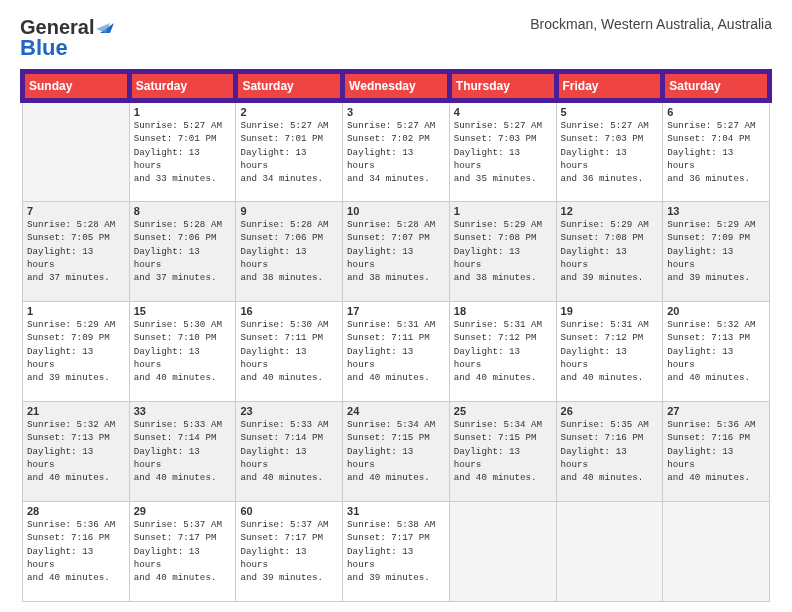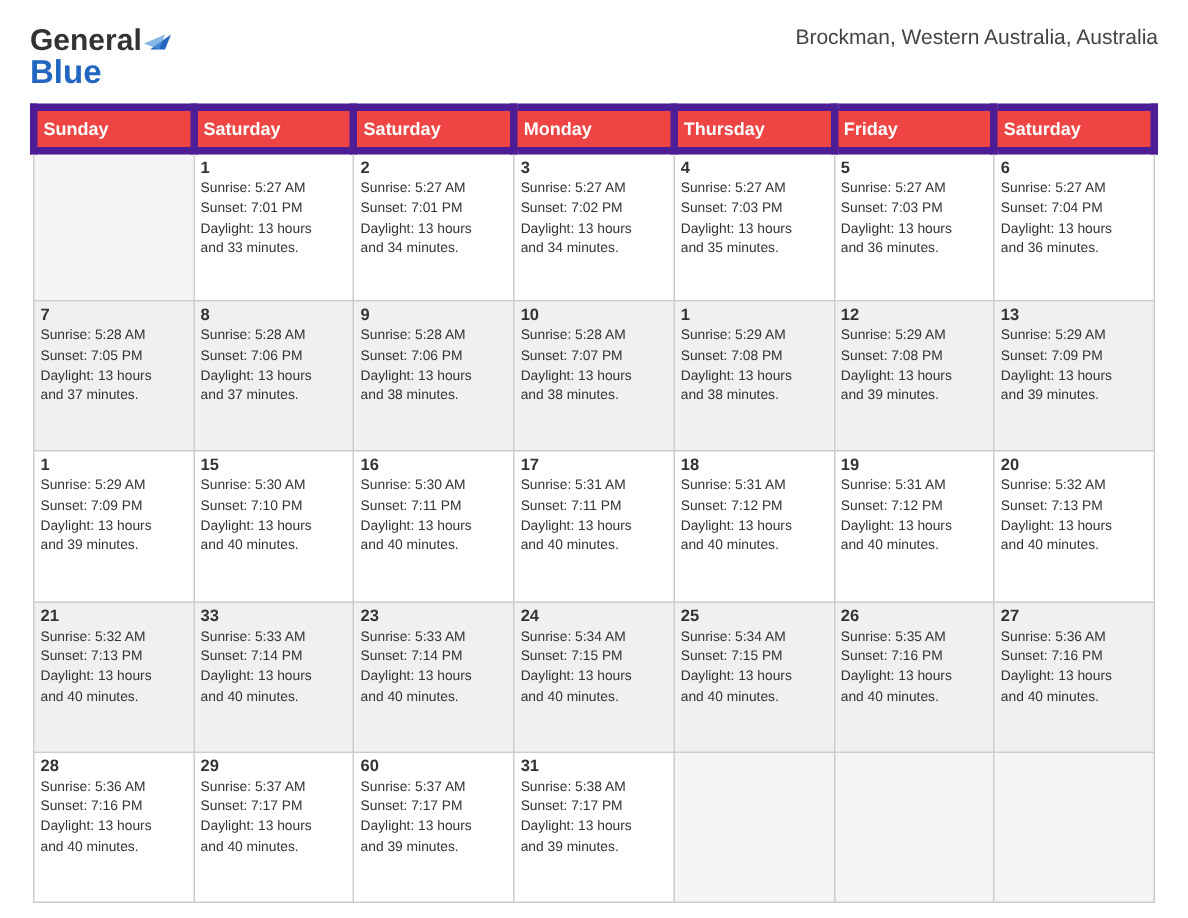--- a/index.html
+++ b/index.html
@@ -70,20 +70,21 @@
     }
     .day-number {
       font-size: 11px;
       font-weight: bold;
       margin-bottom: 1px;
       display: block;
     }
     .day-info {
       line-height: 1.45;
       font-size: 9.2px;
+      font-family: Liberation Mono, monospace;
     }
     .row-alt td {
       background: #f0f0f0;
     }
   </style>
 </head>
 <body>
 
 <div class="page">
   <div class="header">
@@ -101,21 +102,21 @@
       <div class="location">Brockman, Western Australia, Australia</div>
     </div>
   </div>
 
   <table class="calendar">
     <thead>
       <tr>
       <th>Sunday</th>
           <th>Saturday</th>
           <th>Saturday</th>
-          <th>Monday</th>
+          <th>Wednesday</th>
           <th>Thursday</th>
           <th>Friday</th>
           <th>Saturday</th>
         </tr>
     </thead>
     <tbody id="calendar-body">
     <tr>
           <td class="empty"></td>
           <td>
             <span class="day-number">1</span>

